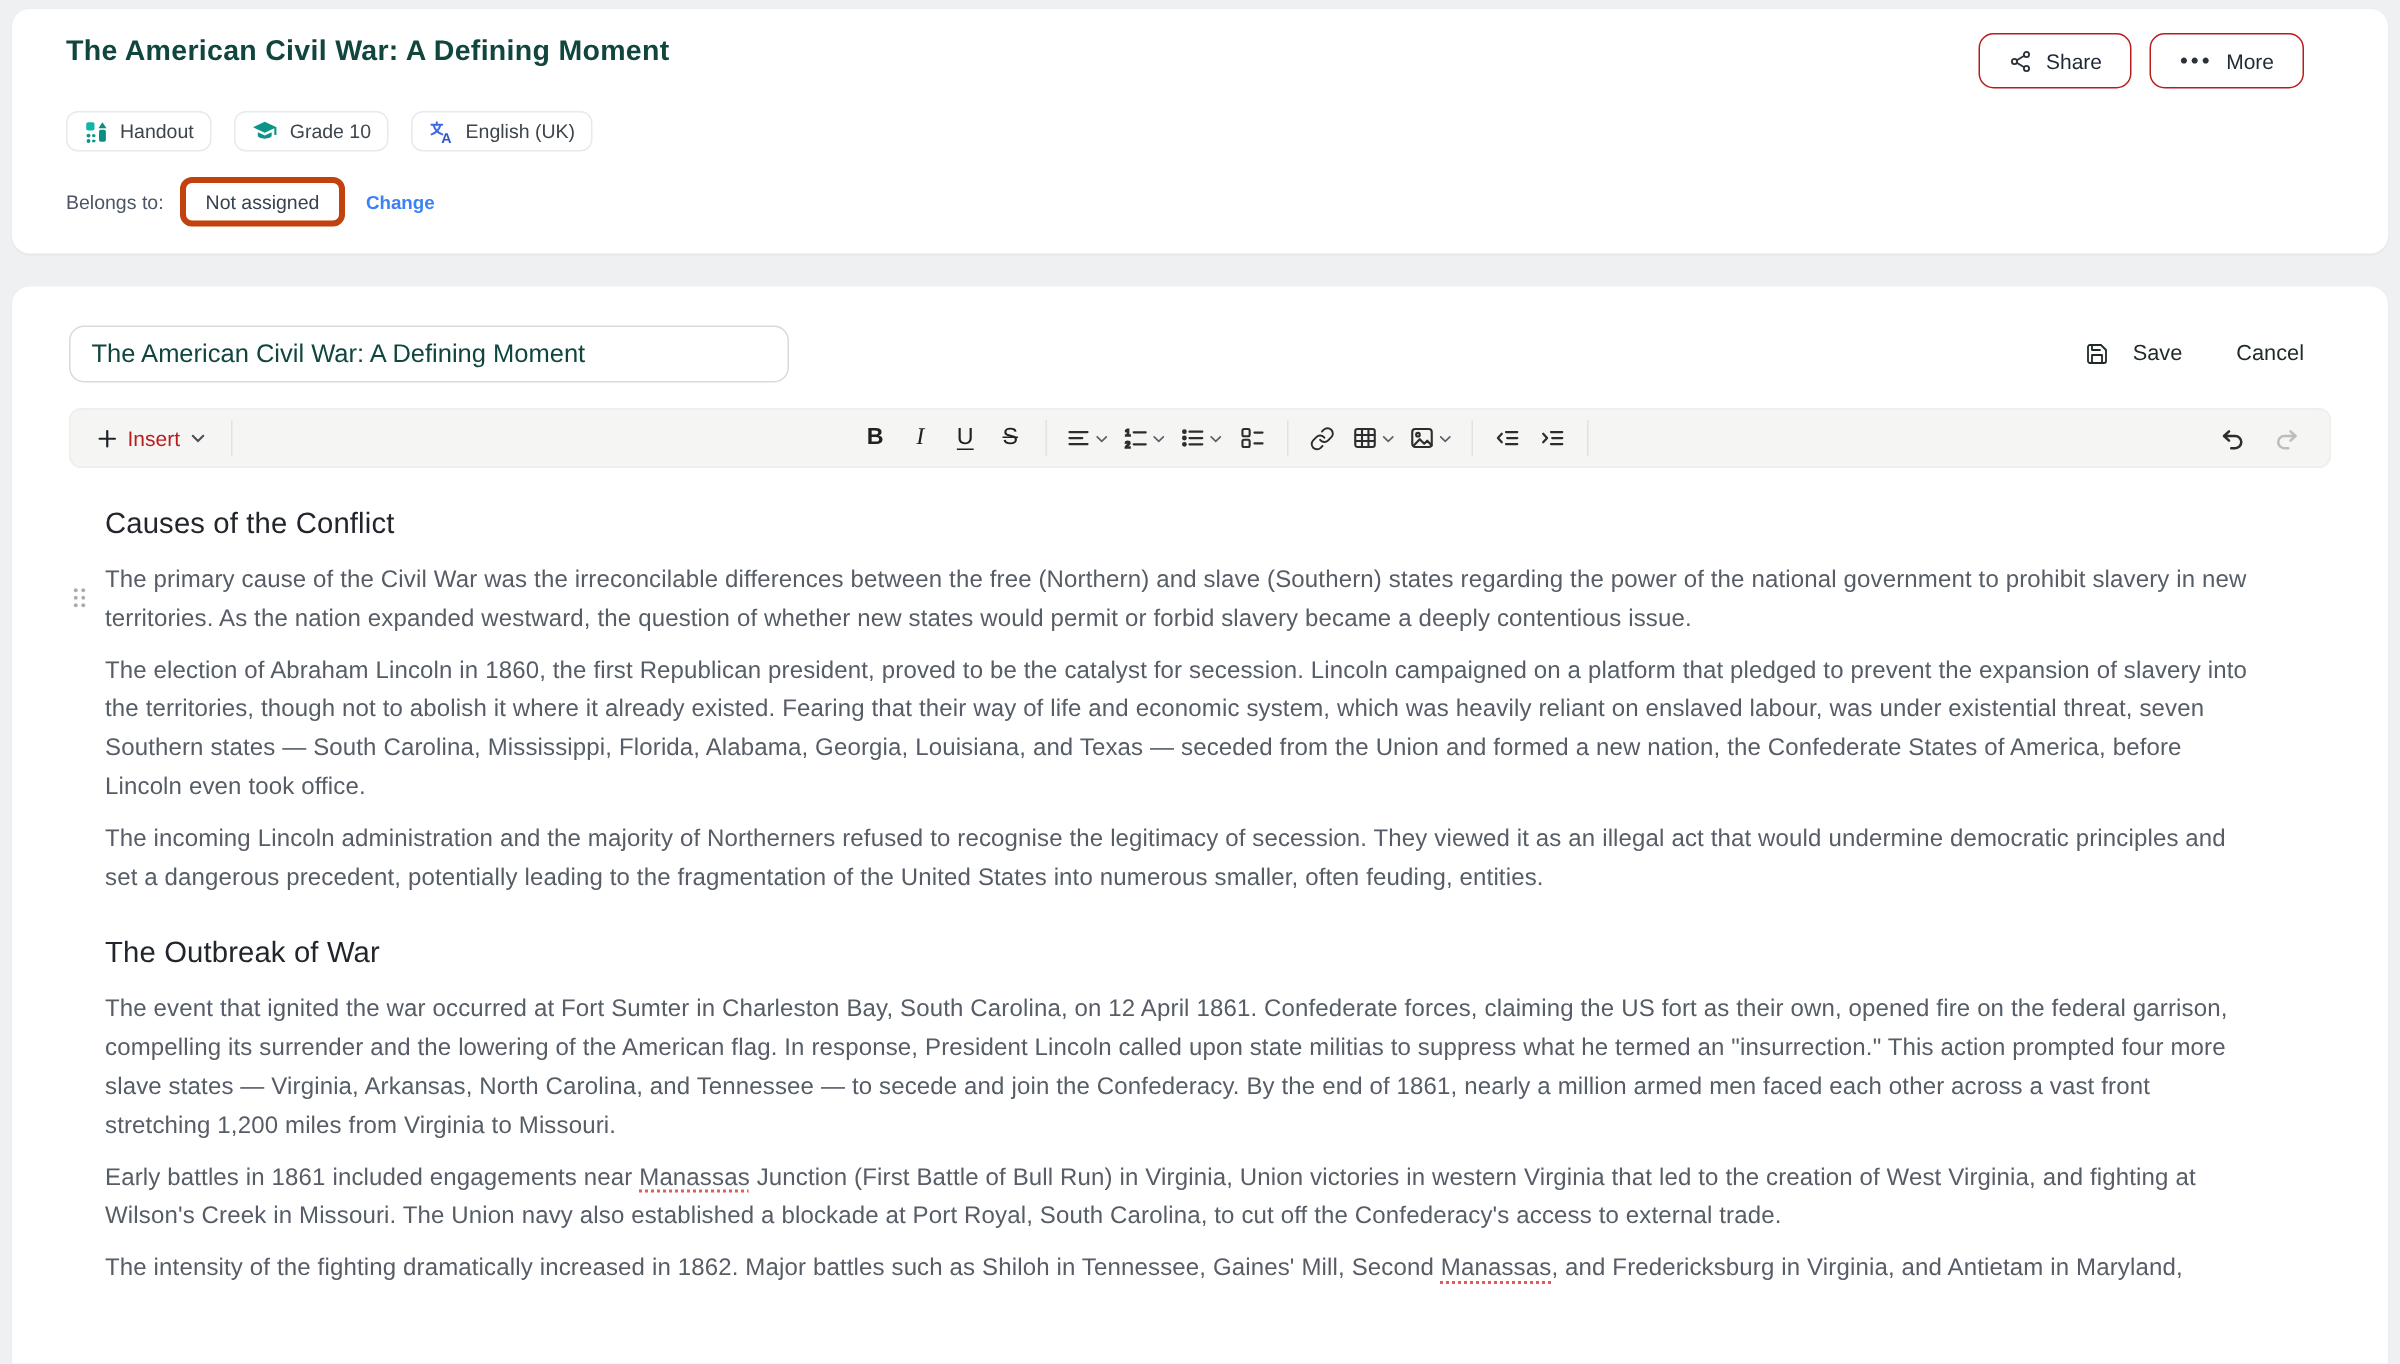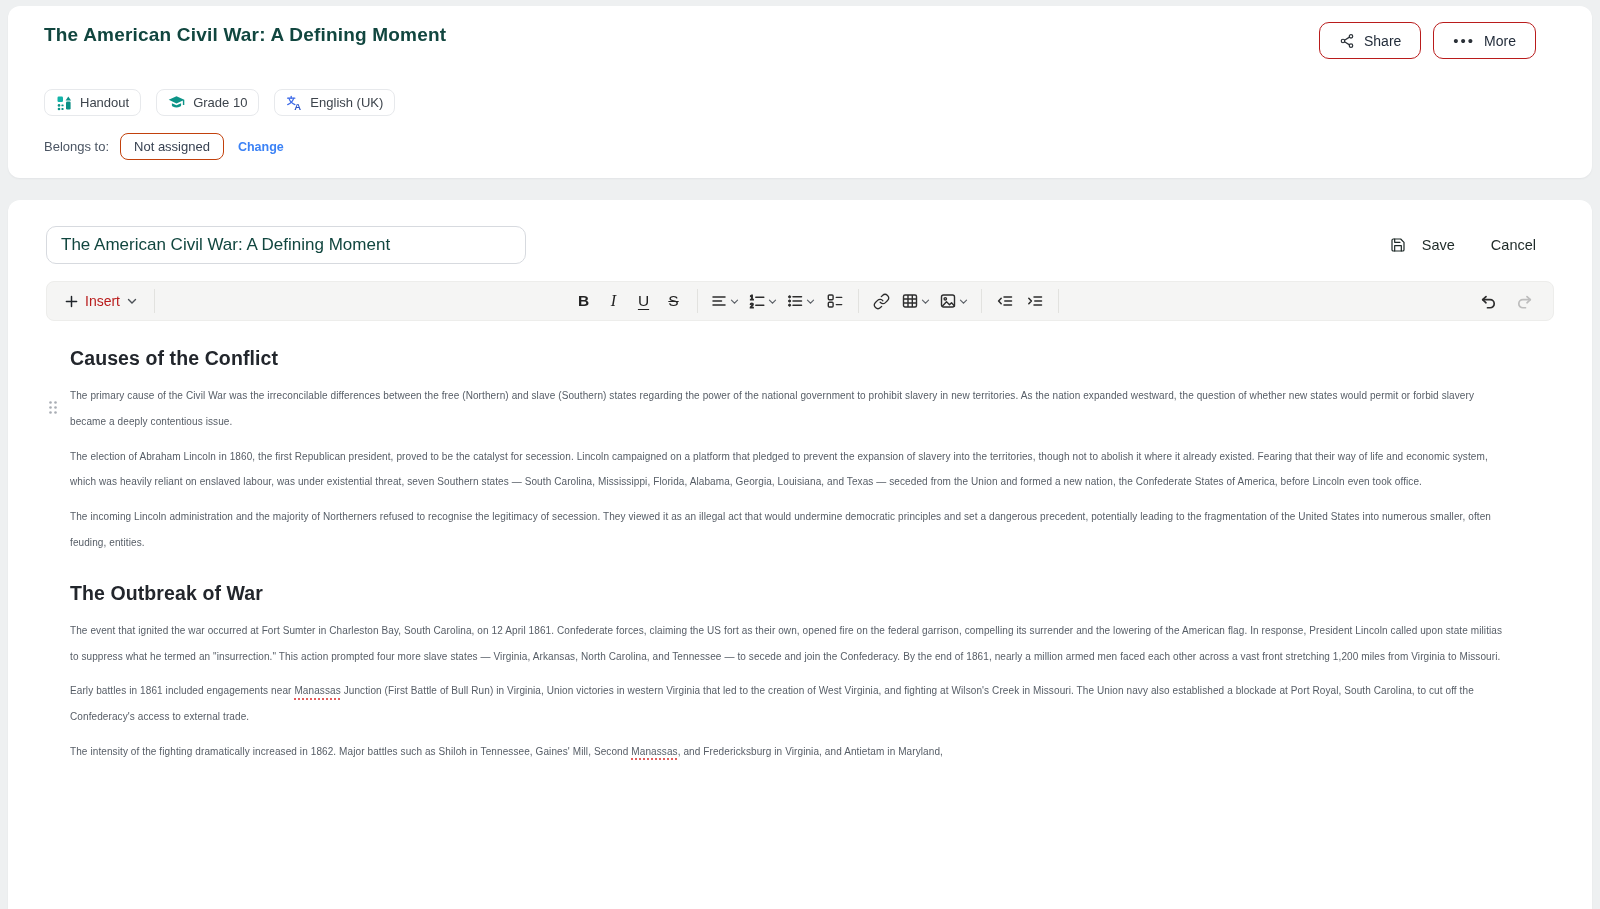--- a/index.html
+++ b/index.html
@@ -12,26 +12,26 @@
   .top-card { margin:6px 8px 0; padding:16px 56px 18px 36px; position:relative; }
   .top-row { display:flex; align-items:flex-start; justify-content:space-between; }
   .doc-title { font-size:19px; font-weight:700; color:#11463f; letter-spacing:.2px; padding-top:2px; }
   .hdr-actions { display:flex; gap:12px; }
   .hdr-btn { display:inline-flex; align-items:center; gap:9px; height:37px; padding:0 19px;
     background:#fff; border:1px solid #b91c1c; border-radius:10px; font-size:14px; font-weight:500;
     color:#1f2937; cursor:pointer; font-family:inherit; }
   .hdr-btn svg { stroke:#2b3138; }
   .more-dots { font-size:15px; letter-spacing:2px; line-height:1; color:#2b3138; }
 
-  .badge-row { display:flex; gap:15px; margin-top:30px; }
+  .badge-row { display:flex; gap:15px; margin-top:15px; }
   .badge { display:inline-flex; align-items:center; gap:8px; height:27px; padding:0 11px;
     border:1px solid #e7e9ec; border-radius:8px; font-size:13px; color:#3d444c; background:#fff; }
 
   .belongs-row { display:flex; align-items:center; margin-top:17px; font-size:13px; color:#4b5563; }
-  .belongs-pill { border:1px solid #c2410c; border-radius:8px; padding:5px 13px; margin:0 14px 0 11px;
+  .belongs-pill { border:4px solid #c2410c; border-radius:8px; padding:5px 13px; margin:0 14px 0 11px;
     color:#374151; font-size:13px; background:#fff; }
   .change-link { font-size:12.5px; font-weight:600; color:#3b82f6; cursor:pointer;text-align:center; }
 
   
   .editor-card { margin:22px 8px 0; padding:26px 38px 40px; height:760px; }
   .editor-head { display:flex; align-items:center; justify-content:space-between; }
   .title-input { width:480px; height:38px; border:1px solid #d7dadf; border-radius:10px;
     padding:0 14px; font-size:17px; font-weight:500; color:#11463f; outline:none;
     font-family:inherit; background:#fff; }
   .save-cancel { display:flex; align-items:center; gap:36px; padding-right:18px; }
@@ -53,24 +53,24 @@
   .insert-btn { display:inline-flex; align-items:center; gap:7px; height:30px; padding:0 8px;
     font-size:14px; color:#b91c1c; background:none; border:none; cursor:pointer; font-family:inherit; }
   .glyph { font-size:15.5px; line-height:1; color:#222; }
   .g-bold { font-weight:700; }
   .g-italic { font-style:italic; font-family:"Liberation Serif", serif; font-size:16px; }
   .g-under { text-decoration:underline; text-underline-offset:2.5px; }
   .g-strike { text-decoration:line-through; }
 
   
   .doc-content { position:relative; margin-top:22px; padding:0 46px 0 24px; }
-  .doc-content h3 { font-size:19.5px; font-weight:700; color:#22262c; letter-spacing:.1px;
+  .doc-content h3 { font-size:19.5px; font-weight:400; color:#22262c; letter-spacing:.1px;
     margin:26px 0 13px; }
   .doc-content h3:first-child { margin-top:6px; }
-  .doc-content p { font-size:10px; line-height:25.8px; color:#565d66; margin:0 0 9px;
+  .doc-content p { font-size:16px; line-height:25.8px; color:#565d66; margin:0 0 9px;
     letter-spacing:.1px; }
   .misspell { text-decoration:underline dotted #e25c5c; text-decoration-thickness:1.5px;
     text-underline-offset:4px; }
   .drag-handle { position:absolute; left:0; top:52px; width:14px; height:16px; display:flex;
     align-items:center; justify-content:center; cursor:grab; }
 </style>
 </head>
 <body>
 
 <div class="card top-card">

